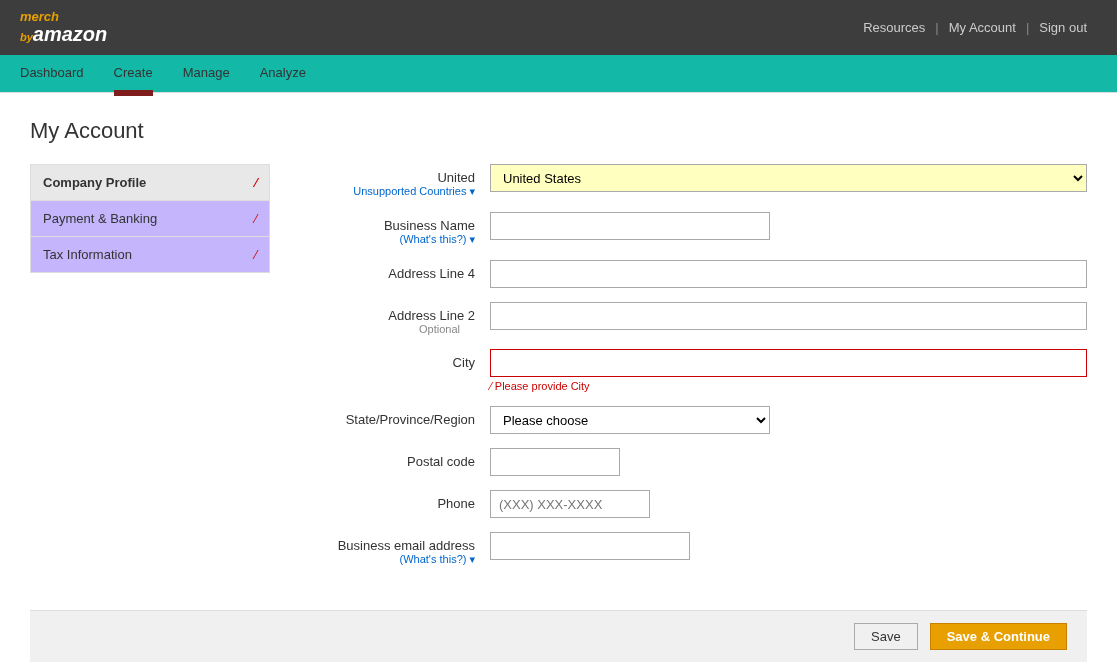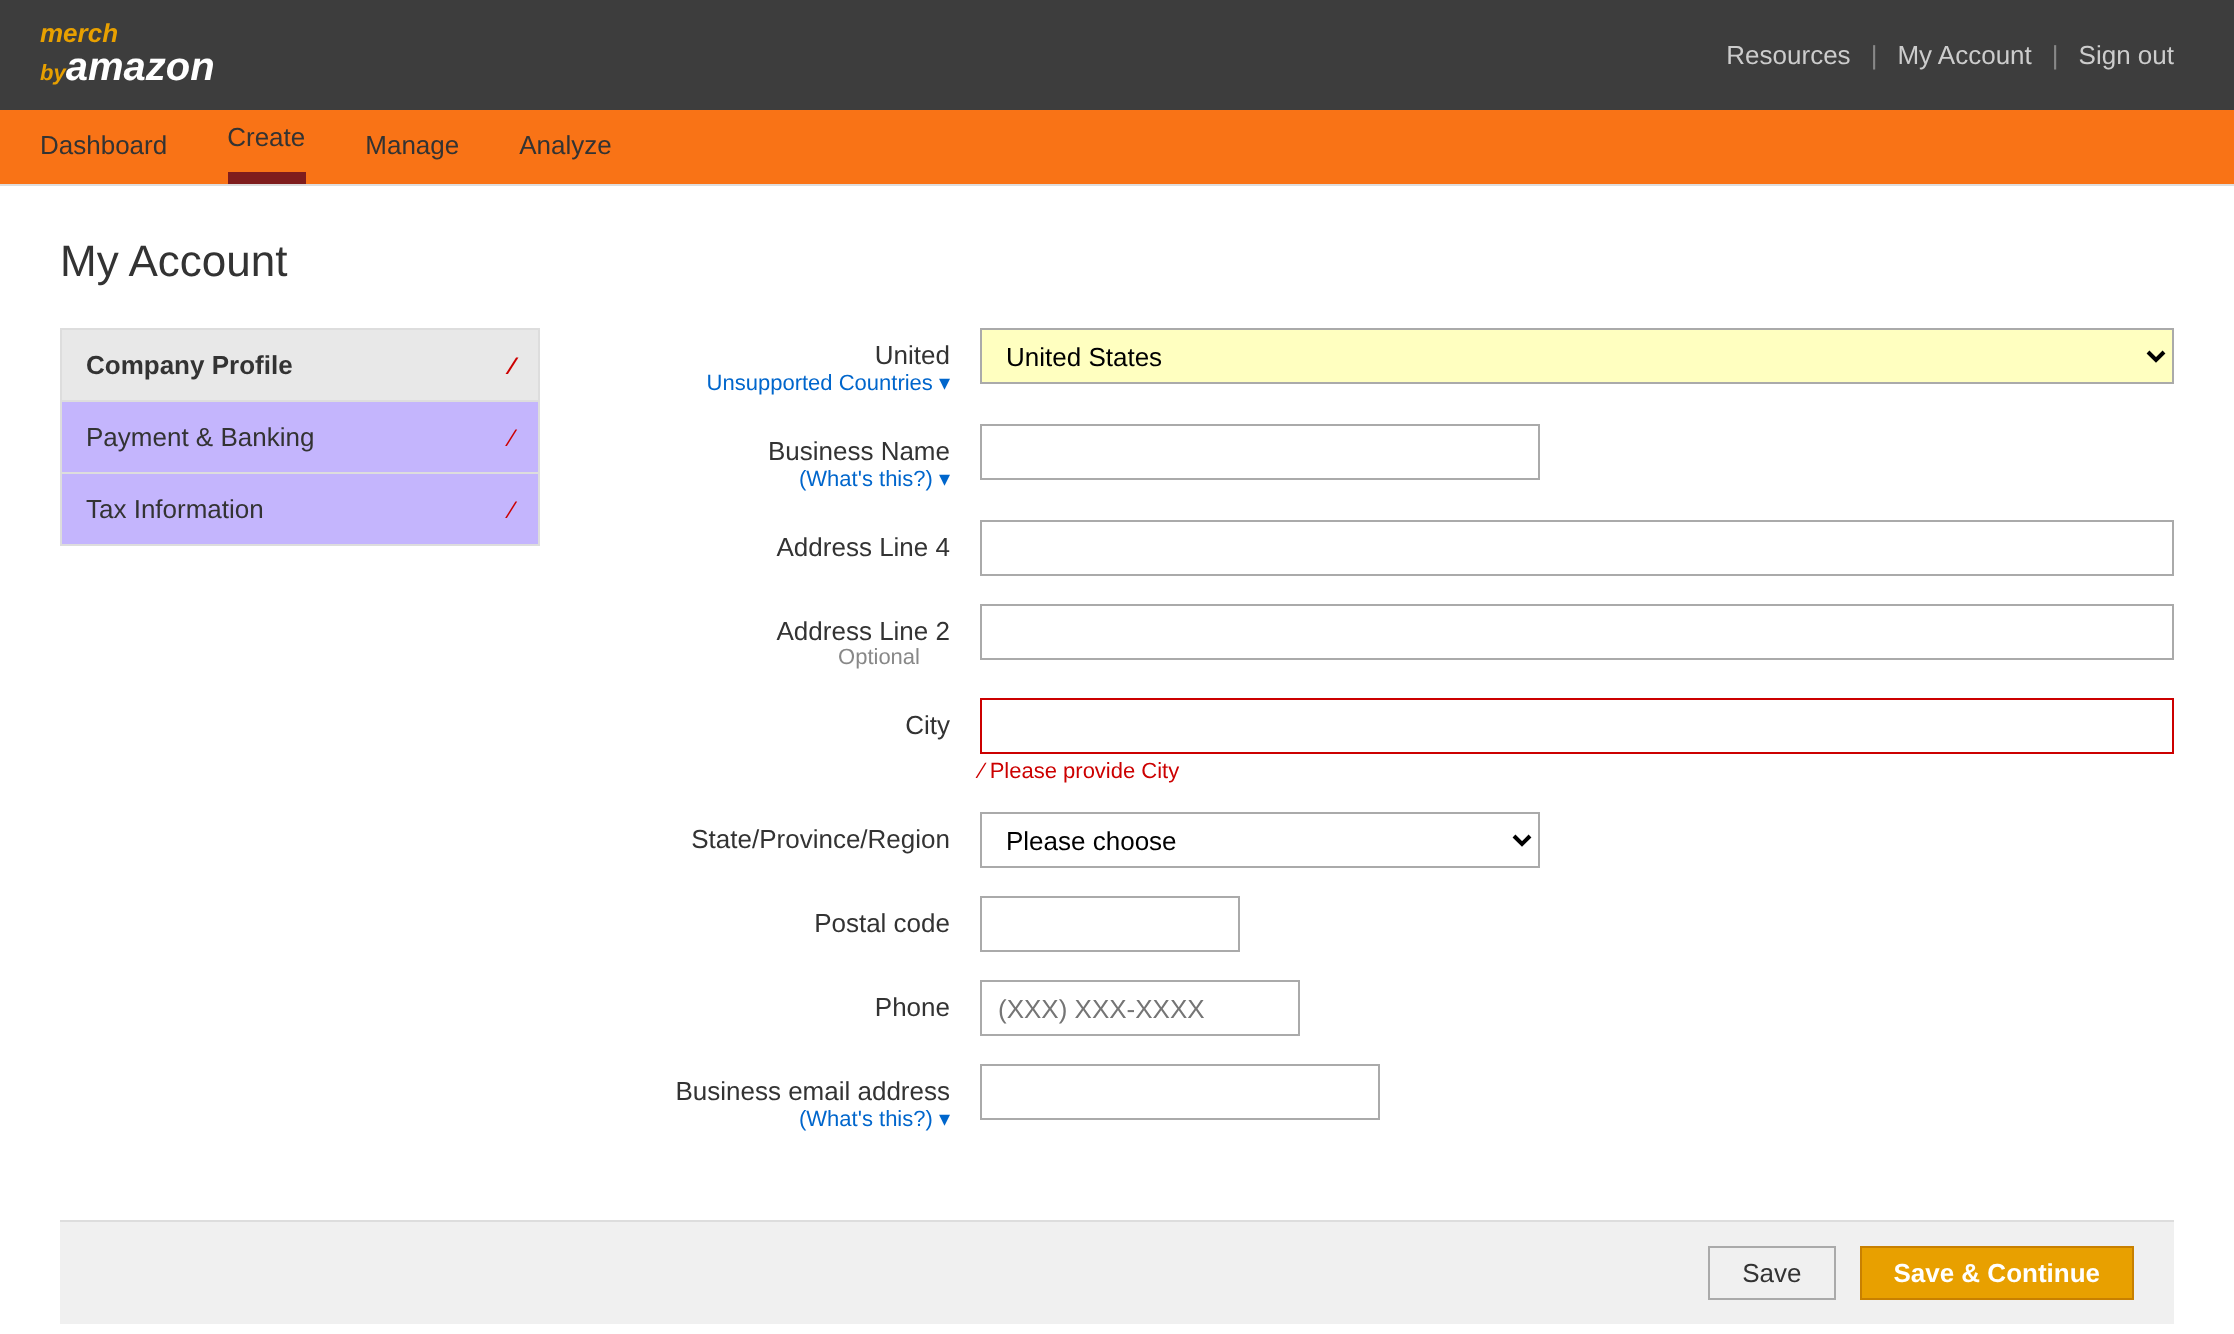--- a/index.html
+++ b/index.html
@@ -47,25 +47,25 @@
       color: #ccc;
       text-decoration: none;
       padding: 0 10px;
     }
     .header-nav .separator {
       color: #888;
     }
 
     
     .subnav {
-      background: #f97316;
+      background: #14b8a6;
       border-bottom: 1px solid #ddd;
       padding: 0 20px;
       display: flex;
-      align-items: flex-end;
+      align-items: flex-start;
       gap: 30px;
       height: 38px;
     }
     .subnav a {
       color: #333;
       text-decoration: none;
       font-size: 13px;
       padding: 10px 0;
       border-bottom: 2px solid transparent;
     }

